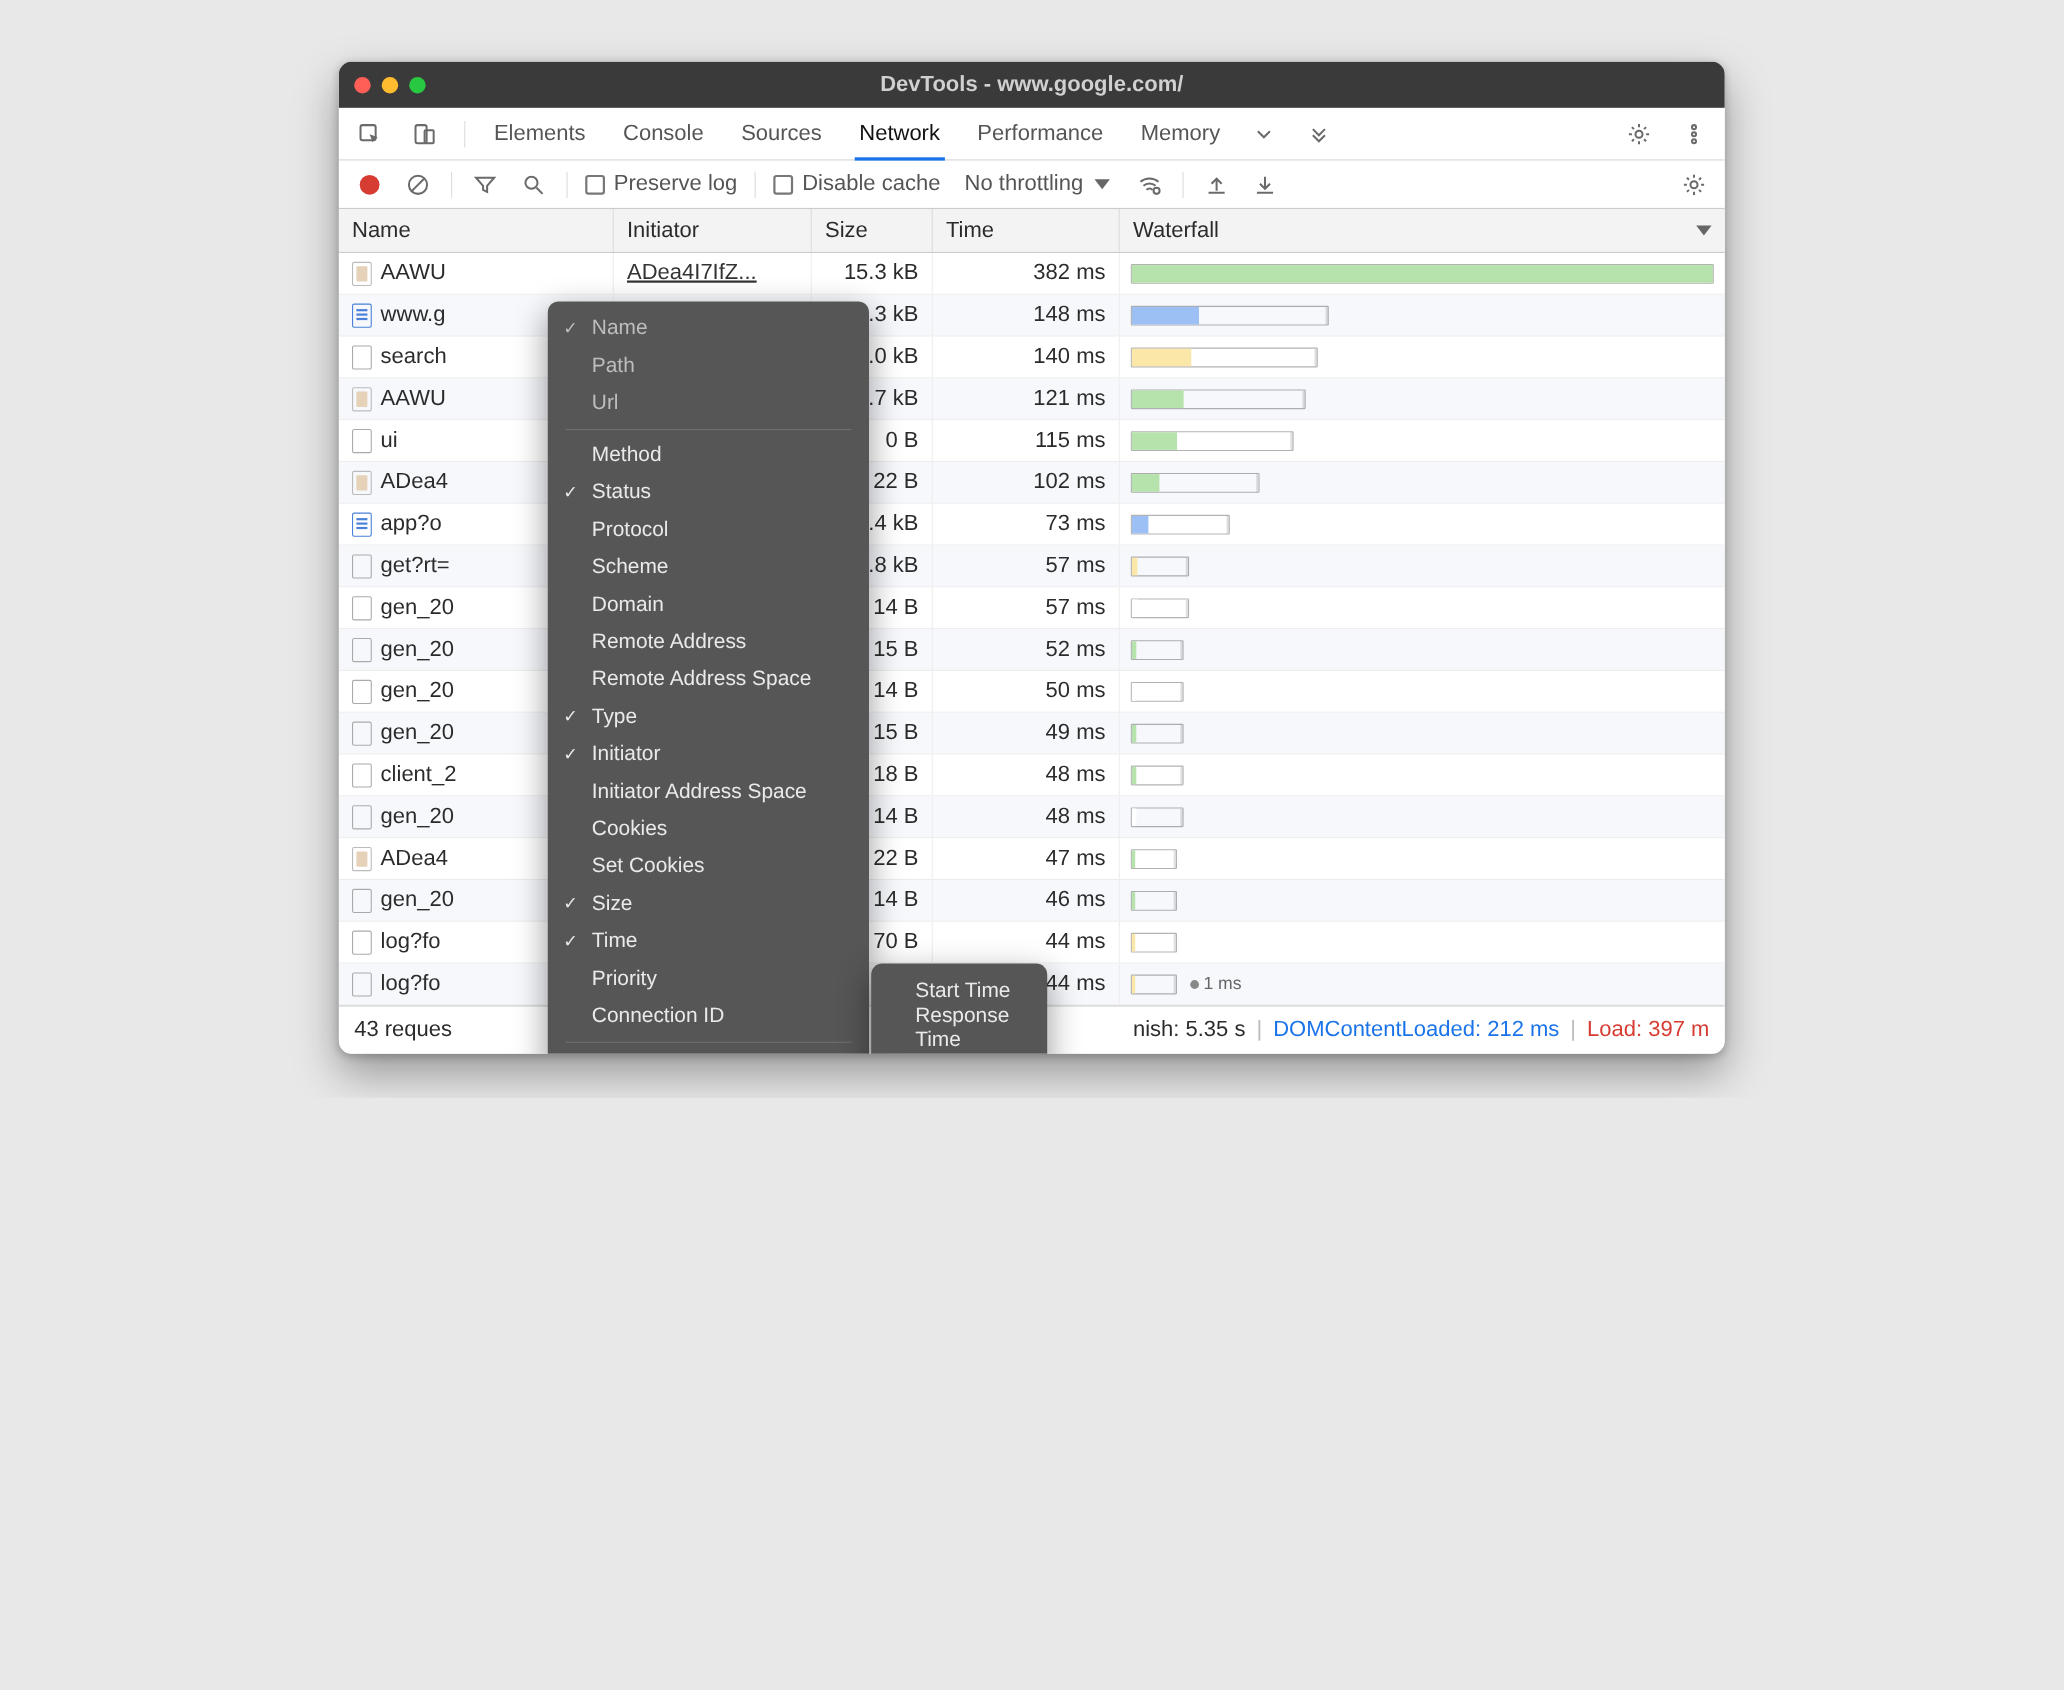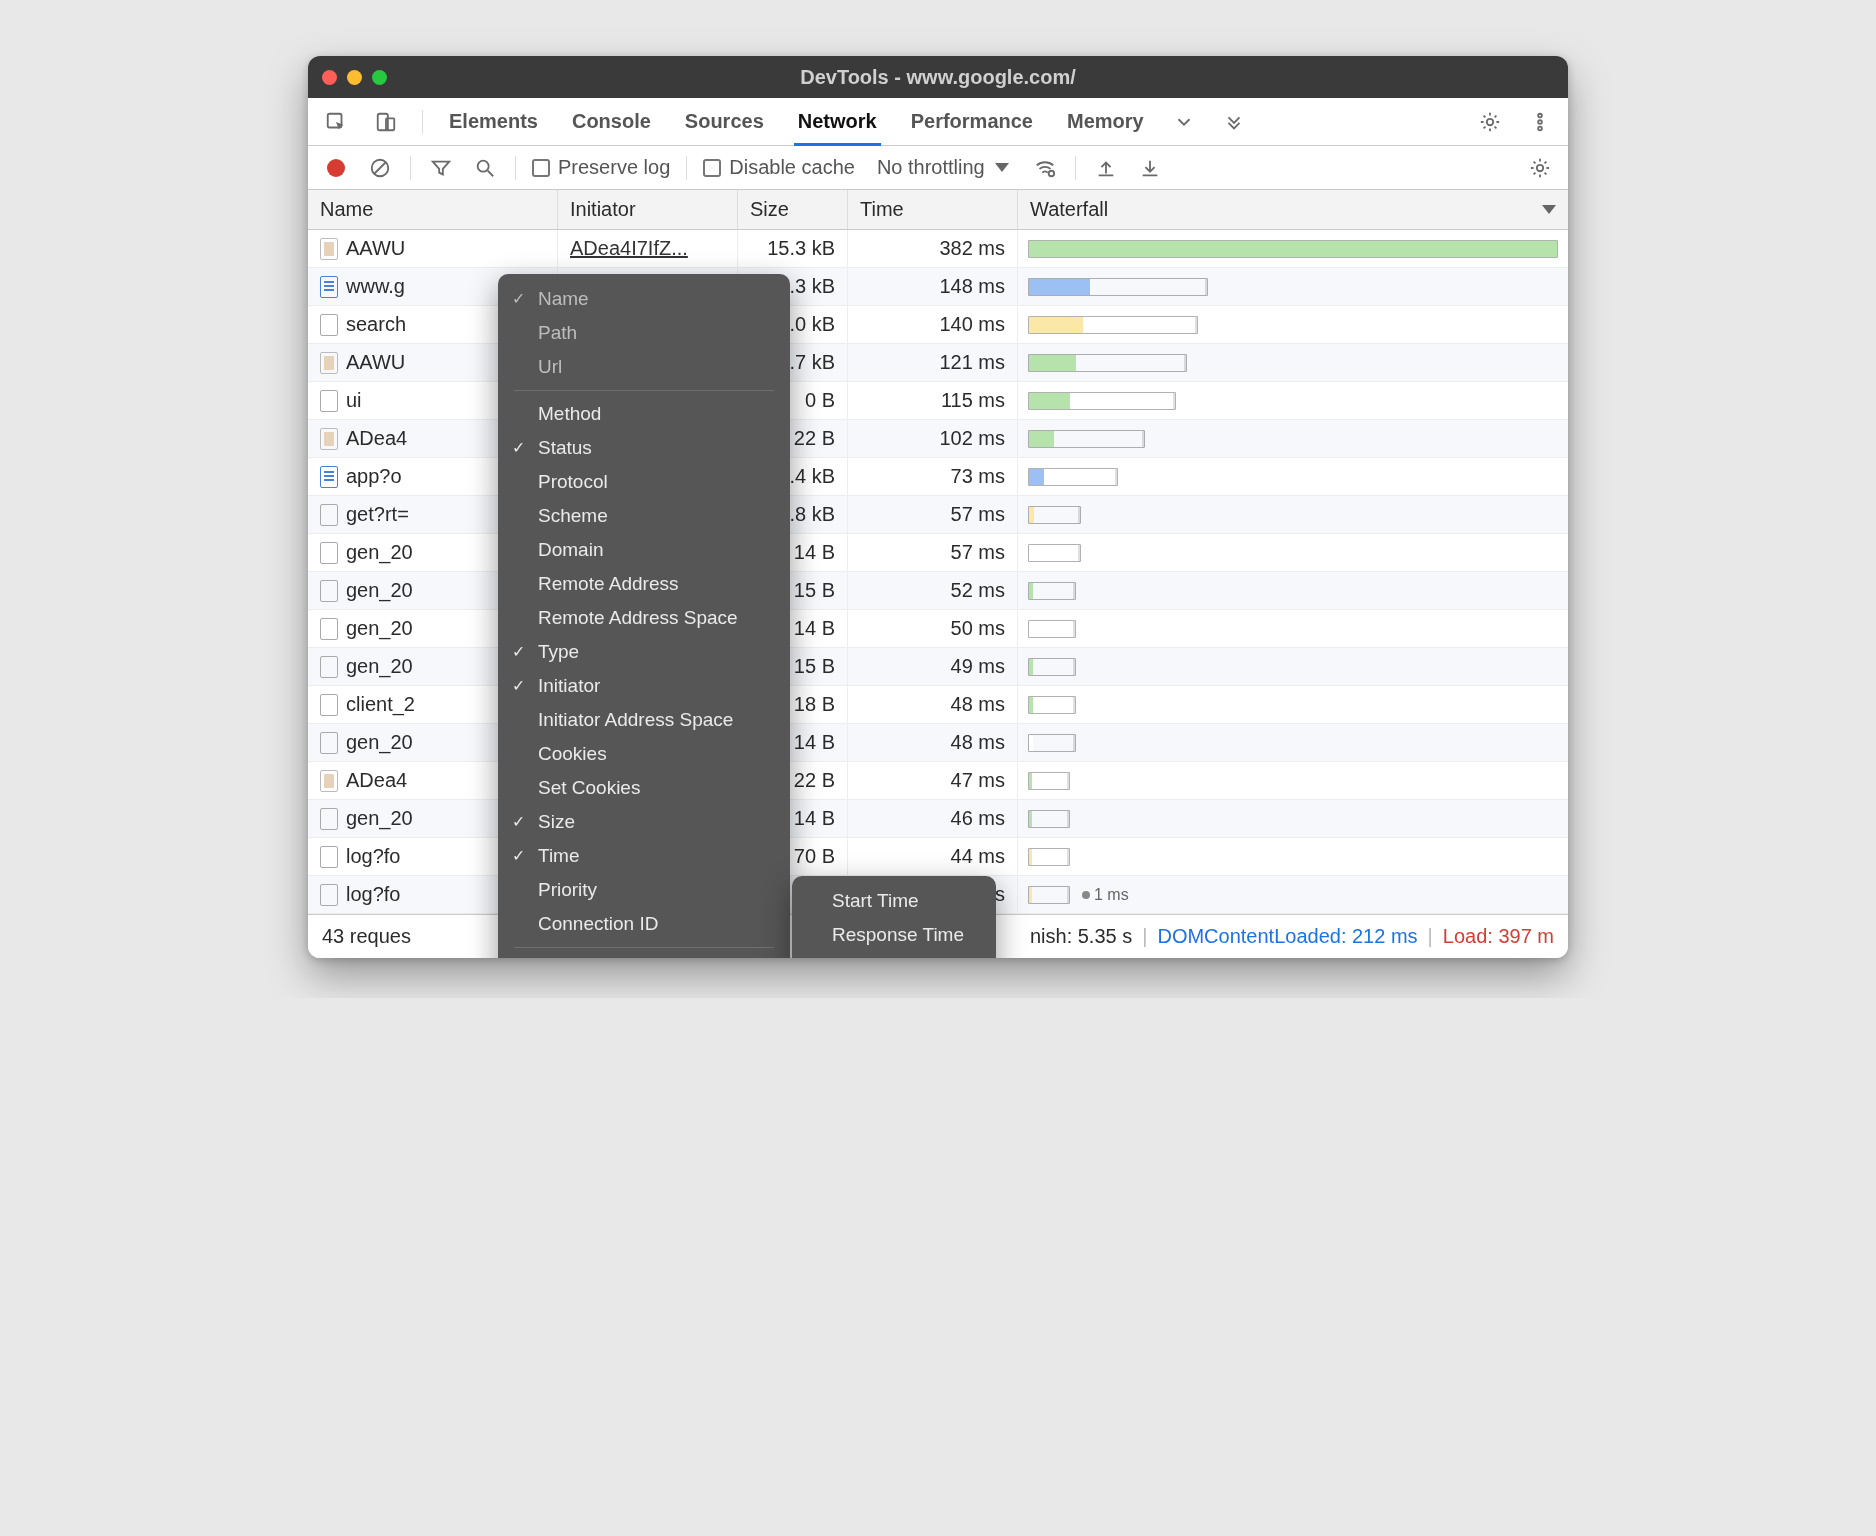--- a/index.html
+++ b/index.html
@@ -199,21 +199,21 @@
           <path d="M12 12 l8 3 -3 2 -2 3 z" fill="#6a6a6a" stroke="none"></path>
         </svg>
     </span>
     <span class="icon-btn">
       <svg class="icon" viewBox="0 0 24 24">
           <rect x="3" y="3" width="11" height="18" rx="2"></rect>
           <rect x="12" y="8" width="9" height="13" rx="1"></rect>
         </svg>
     </span>
     <div class="divider"></div>
-    <div id="tabs-holder" style="display:flex; gap:26px; height:100%;font-weight:bold;">
+    <div id="tabs-holder" style="display:flex; gap:26px; height:100%;">
         <div class="tab">Elements</div>
         <div class="tab">Console</div>
         <div class="tab">Sources</div>
         <div class="tab active">Network</div>
         <div class="tab">Performance</div>
         <div class="tab">Memory</div>
       </div>
     <span class="icon-btn">
       <svg class="icon" viewBox="0 0 24 24">
           <path d="M6 9l6 6 6-6"></path>
@@ -640,19 +640,19 @@
       <div class="mi">Cookies</div>
       <div class="mi">Set Cookies</div>
       <div class="mi check">Size</div>
       <div class="mi check">Time</div>
       <div class="mi">Priority</div>
       <div class="mi">Connection ID</div>
       <hr>
       <div class="mi">Sort By</div>
     </div>
 
-  <div class="ctx sub" id="ctx-sub" style="left:484px; top:820px; width:204px;">
+  <div class="ctx sub" id="ctx-sub" style="left:484px; top:820px; width:160px;">
       <div class="mi">Start Time</div>
       <div class="mi">Response Time</div>
       <div class="mi">End Time</div>
     </div>
 
 </div>
 
 </body></html>

